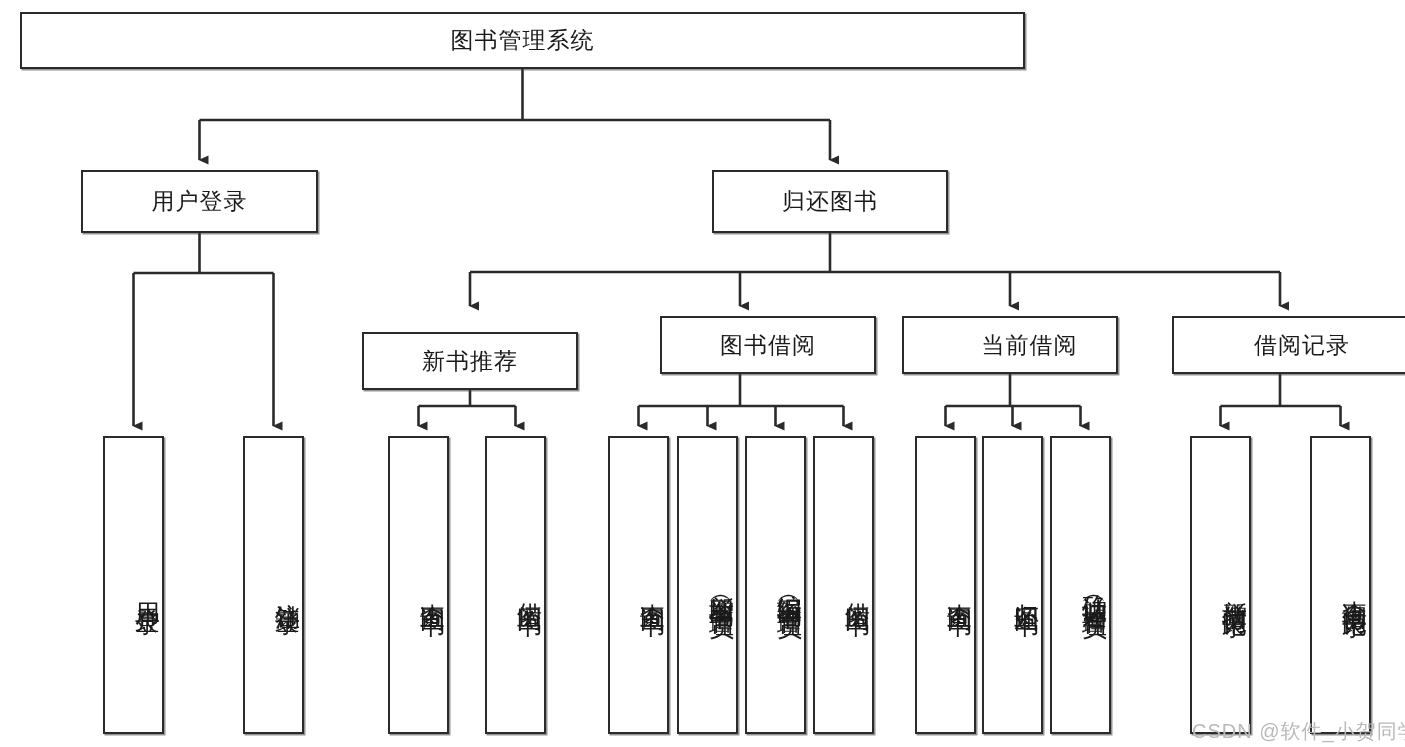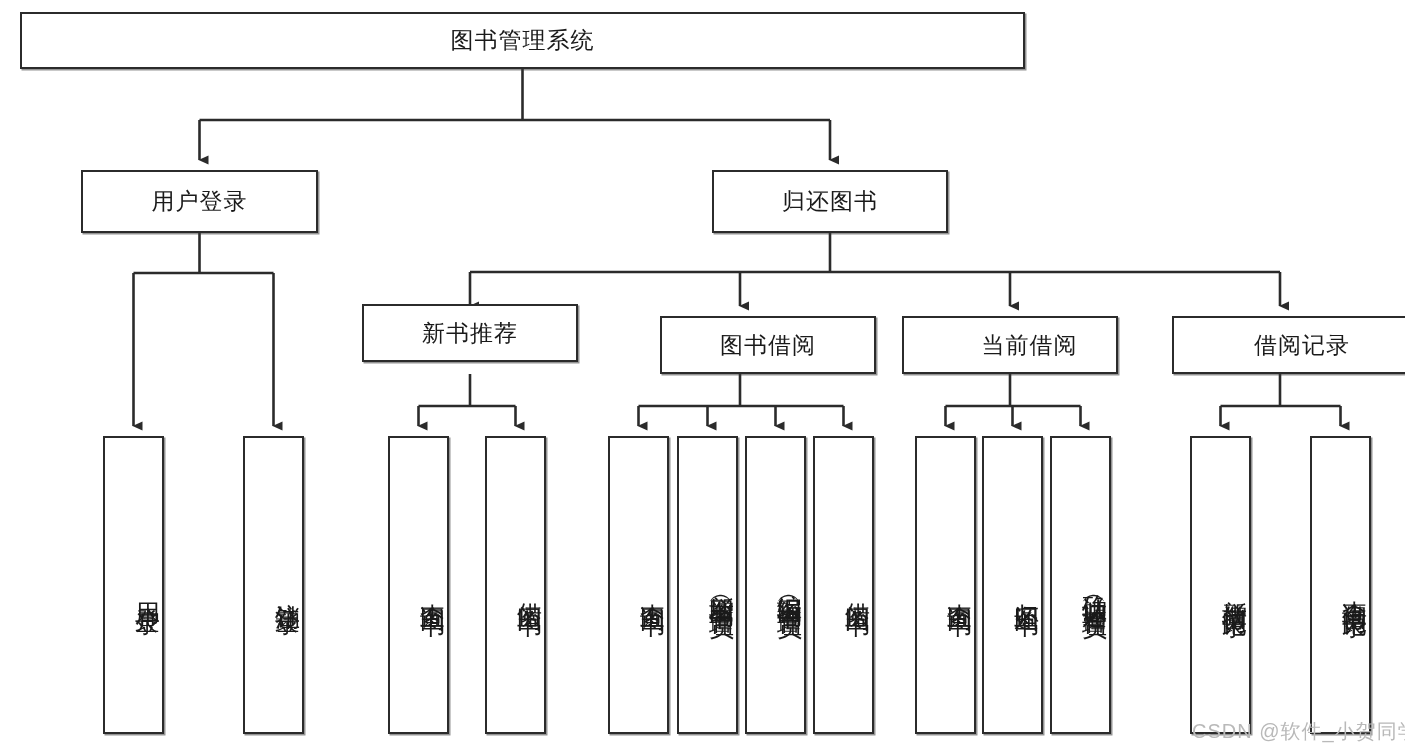--- a/index.html
+++ b/index.html
@@ -127,21 +127,21 @@
     <span>图书管理系统</span>
   </div>
 
   <div class="node node-h" style="left:81px; top:170px; width:237px; height:63px;">
     <span>用户登录</span>
   </div>
   <div class="node node-h" style="left:712px; top:170px; width:236px; height:63px;">
     <span>归还图书</span>
   </div>
 
-  <div class="node node-h" style="left:362px; top:304px; width:216px; height:58px;">
+  <div class="node node-h" style="left:362px; top:332px; width:216px; height:58px;">
     <span>新书推荐</span>
   </div>
   <div class="node node-h" style="left:660px; top:316px; width:216px; height:58px;">
     <span>图书借阅</span>
   </div>
   <div class="node node-h" style="left:902px; top:316px; width:216px; height:58px;padding-left:39px;">
     <span>当前借阅</span>
   </div>
   <div class="node node-h" style="left:1172px; top:316px; width:260px; height:58px;">
     <span>借阅记录</span>

